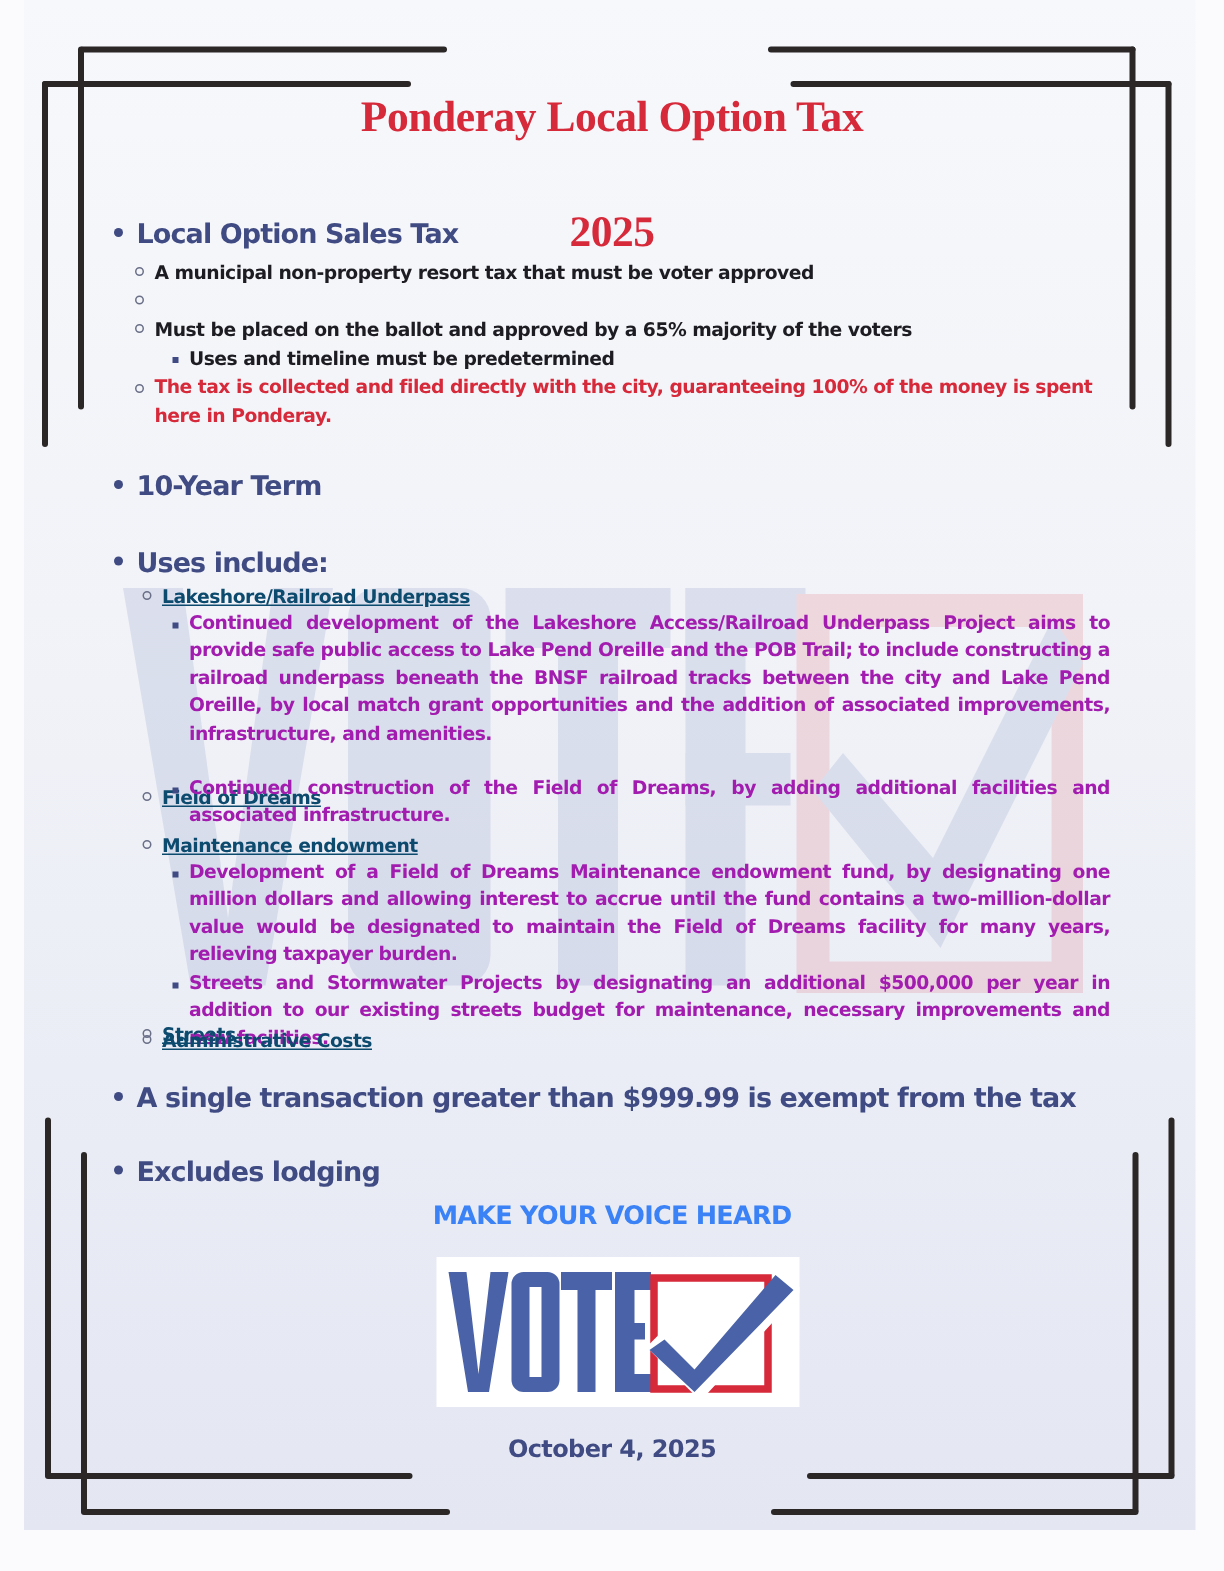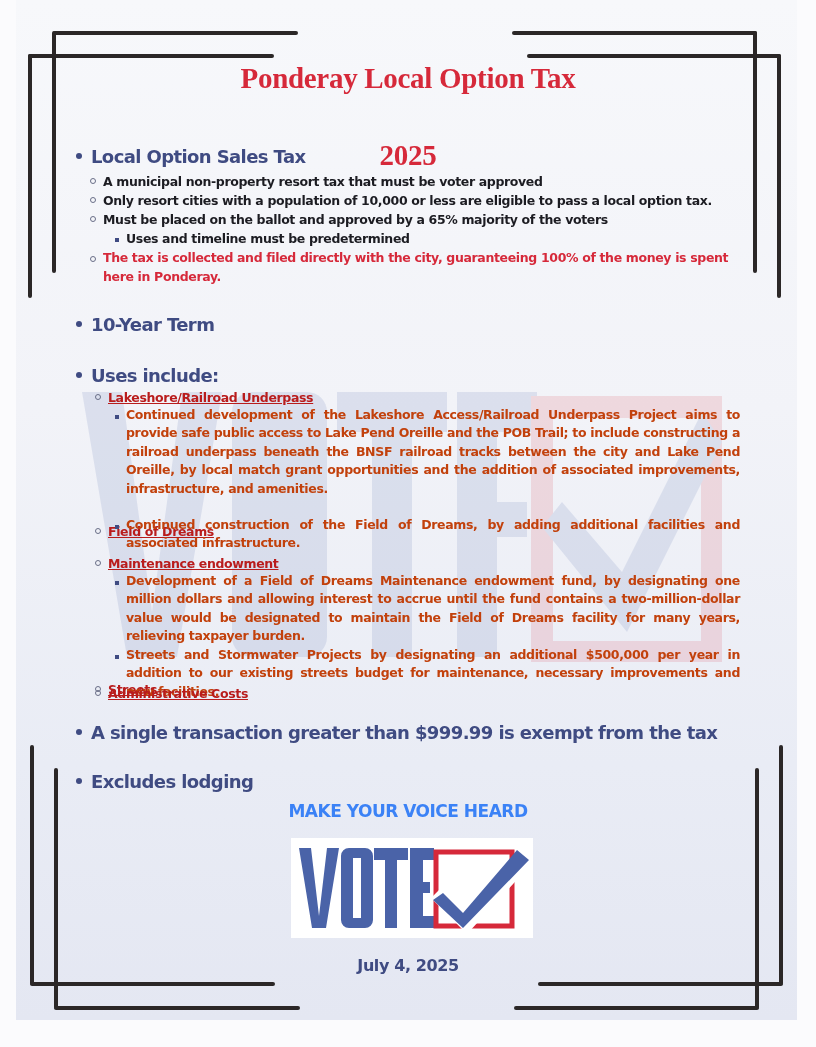--- a/index.html
+++ b/index.html
@@ -23,27 +23,27 @@
     position:absolute; color:#3f4b82; font-weight:bold; font-size:18px;
     font-family:"DejaVu Sans", sans-serif; letter-spacing:-0.6px;
   }
   .h1 .dot { display:inline-block; width:6px; height:6px; border-radius:50%; background:#3f4b82; margin-right:9px; vertical-align:middle; position:relative; top:-2px;}
   .l2 {
     position:absolute; font-size:12.5px; font-weight:bold; color:#1c1c22;
     font-family:"DejaVu Sans", sans-serif; letter-spacing:-0.35px; line-height:19px;
   }
   .l2 .circ { display:inline-block; width:4px; height:4px; border:1px solid #6a6f88; border-radius:50%; margin-right:7px; vertical-align:middle; position:relative; top:-2px;}
   .l3 {
-    position:absolute; font-size:12.5px; font-weight:bold; color:#c2410c;
+    position:absolute; font-size:12.5px; font-weight:bold; color:#a21caf;
     font-family:"DejaVu Sans", sans-serif; letter-spacing:-0.35px; line-height:18.4px;
     text-align:justify;
   }
   .sq { position:absolute; width:4px; height:4px; background:#3f4b82; }
   .red { color:#d6293a; }
-  .link { color:#b91c1c; text-decoration:underline; }
+  .link { color:#0c4a6e; text-decoration:underline; }
   .cta { position:absolute; left:0; width:816px; text-align:center; color:#3b82f6; font-weight:bold; font-size:17px; font-family:"DejaVu Sans", sans-serif; letter-spacing:-0.5px;}
   .date { position:absolute; left:0; width:816px; text-align:center; color:#3f4b82; font-weight:bold; font-size:16px; font-family:"DejaVu Sans", sans-serif; letter-spacing:-0.4px;}
   .vote-logo { position:absolute; left:291px; top:838px; width:242px; height:100px; background:#ffffff; }
 </style>
 </head>
 <body>
 
 <div class="paper"></div>
 
 <svg class="watermark" viewBox="0 0 640 280">
@@ -83,21 +83,21 @@
 <div class="title" style="top:62px;">Ponderay Local Option Tax</div>
 <div class="title" style="top:120px;margin-top:19px;">2025</div>
 
 <div class="h1" style="left:76px;top:146px;">
   <span class="dot"></span><span>Local Option Sales Tax</span>
 </div>
 <div class="l2" style="left:90px;top:172px;">
   <span class="circ"></span><span>A municipal non-property resort tax that must be voter approved</span>
 </div>
 <div class="l2" style="left:90px;top:191px;">
-  <span class="circ"></span><span>Only resort cities with a population of 10,000 or less are eligible to pass a local option tax.</span>
+  <span class="circ"></span>
 </div>
 <div class="l2" style="left:90px;top:210px;">
   <span class="circ"></span><span>Must be placed on the ballot and approved by a 65% majority of the voters</span>
 </div>
 <div class="sq" style="left:115px;top:238px;"></div>
 <div class="l2" style="left:126px;top:229px;">Uses and timeline must be predetermined</div>
 <div class="l2 red" style="left:90px;top:248px;width:652px;">
   <span class="circ" style="position:absolute;left:0;top:8px;"></span>
   <span style="display:block;padding-left:13px;">The tax is collected and filed directly with the city, guaranteeing 100% of the money is spent here in Ponderay.</span>
 </div>
@@ -158,13 +158,13 @@
       <rect x="119" y="10" width="24" height="12"></rect>
       <rect x="119" y="44" width="20" height="11"></rect>
       <rect x="119" y="78" width="24" height="12"></rect>
     </g>
     <rect x="145" y="14" width="76" height="74" fill="none" stroke="#d6293a" stroke-width="5"></rect>
     <polygon fill="#ffffff" points="150,50 176,76 232,10 244,22 176,96 140,60"></polygon>
     <polygon fill="#4a63a8" stroke="#ffffff" stroke-width="0" points="152,55 172,75 226,12 238,22 172,90 142,62"></polygon>
   </svg>
 </div>
 
-<div class="date" style="top:956px;">July 4, 2025</div>
+<div class="date" style="top:956px;">October 4, 2025</div>
 
 </body></html>

